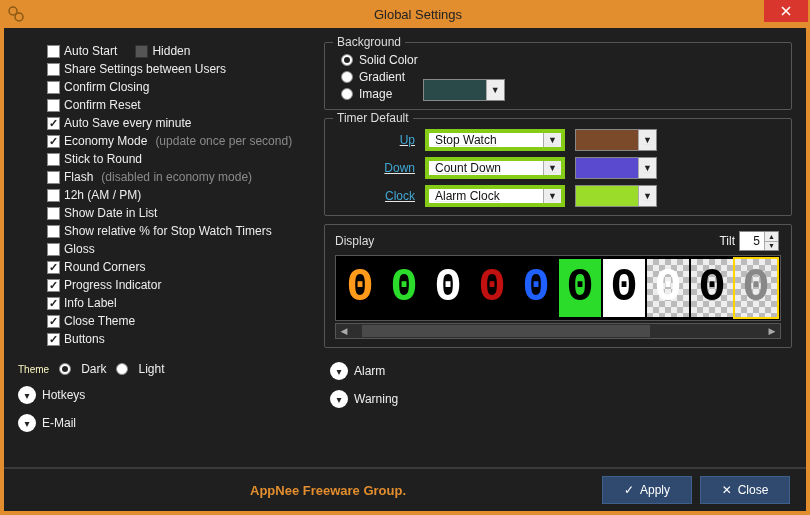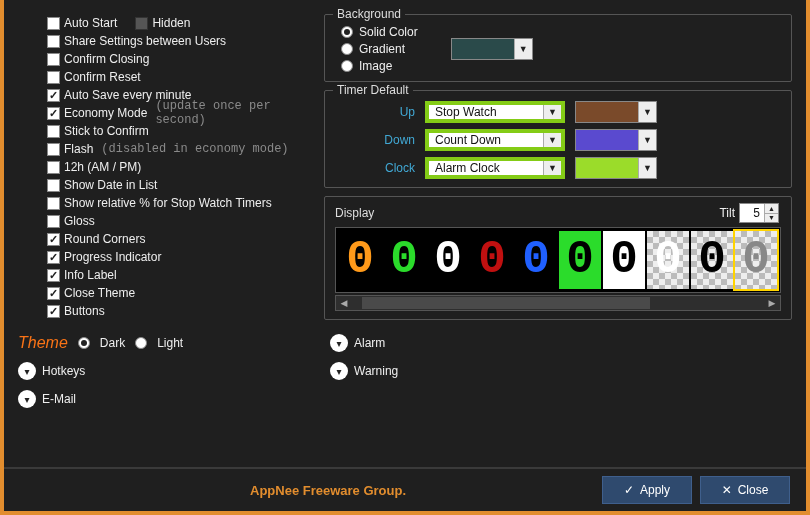--- a/index.html
+++ b/index.html
@@ -11,41 +11,41 @@
   .title-close { width: 44px; height: 22px; background: #d9372d; color: #fff; display: flex; align-items: center; justify-content: center; position: absolute; right: 2px; top: 0; }
   .client { flex: 1; margin: 0 4px 4px 4px; background: #1f1f1f; display: flex; flex-direction: column; }
   .content { flex: 1; display: flex; padding: 14px 14px 4px 14px; gap: 14px; }
   .col-left { width: 300px; color: #e8e8e8; }
   .col-right { flex: 1; color: #e8e8e8; display: flex; flex-direction: column; gap: 8px; }
 
   .chk-row { display: flex; align-items: center; height: 18px; gap: 4px; padding-left: 29px; }
   .chk { width: 13px; height: 13px; background: #fff; border: 1px solid #888; display: inline-flex; align-items: center; justify-content: center; flex-shrink: 0; }
   .chk.checked::after { content: "✓"; color: #222; font-size: 11px; line-height: 1; font-weight: bold; }
   .chk-label { color: #eee; font-size: 12px; white-space: nowrap; }
-  .chk-note { color: #8a8a8a; font-size: 12px; margin-left: 4px; font-family: Liberation Mono, monospace; }
+  .chk-note { color: #8a8a8a; font-size: 12px; margin-left: 4px; }
 
   .theme-row { margin-top: 14px; display: flex; align-items: center; gap: 10px; }
-  .theme-label { color: #f97316; font-size: 16px; font-style: italic; }
+  .theme-label { color: #fef9c3; font-size: 10px; }
   .radio { width: 12px; height: 12px; border-radius: 50%; background: #fff; border: 1px solid #888; display: inline-flex; align-items: center; justify-content: center; }
   .radio.checked::after { content: ""; width: 6px; height: 6px; border-radius: 50%; background: #222; }
 
   .disc-btn { display: flex; align-items: center; gap: 6px; margin-top: 10px; cursor: default; }
   .disc-chevron { width: 18px; height: 18px; border-radius: 50%; background: #fff; color: #222; display: flex; align-items: center; justify-content: center; font-size: 10px; }
 
   .group { border: 1px solid #555; border-radius: 2px; position: relative; padding: 10px 10px 8px 10px; }
   .group-title { position: absolute; top: -8px; left: 8px; background: #1f1f1f; padding: 0 4px; color: #ddd; font-size: 12px; }
 
-  .bg-body { display: flex; gap: 33px; align-items: center; }
+  .bg-body { display: flex; gap: 5px; align-items: flex-end; }
   .bg-radios { display: flex; flex-direction: column; gap: 3px; margin-left: 6px; }
   .bg-radio-row { display: flex; align-items: center; gap: 6px; }
   .color-combo { width: 82px; height: 22px; background: #fff; border: 1px solid #888; display: flex; align-items: center; }
   .color-swatch { flex: 1; height: 100%; }
   .combo-arrow { width: 18px; height: 100%; background: #eee; border-left: 1px solid #aaa; display: flex; align-items: center; justify-content: center; color: #222; font-size: 9px; }
 
-  .td-body { display: grid; grid-template-columns: 50px 140px 88px; column-gap: 10px; row-gap: 6px; align-items: center; margin-left: 30px; }
+  .td-body { display: grid; grid-template-columns: 50px 140px 88px; column-gap: 10px; row-gap: 6px; align-items: center; margin-left: 30px; text-decoration: underline; }
   .td-label { color: #41a8d4; text-align: right; }
   .text-combo { height: 22px; background: #fff; border: 4px solid #84cc16; display: flex; align-items: center; }
   .text-combo span { flex: 1; padding: 0 6px; color: #111; font-size: 12px; }
 
   .display-header { display: flex; align-items: center; justify-content: space-between; padding-right: 2px; }
   .tilt-wrap { display: flex; align-items: center; gap: 4px; }
   .spin { width: 40px; height: 20px; background: #fff; border: 1px solid #888; display: flex; }
   .spin-val { flex: 1; display: flex; align-items: center; justify-content: flex-end; padding-right: 4px; color: #111; font-size: 12px; }
   .spin-btns { width: 14px; display: flex; flex-direction: column; }
   .spin-btns div { flex: 1; border-left: 1px solid #aaa; display: flex; align-items: center; justify-content: center; font-size: 7px; color: #222; background: #eee; }
@@ -65,20 +65,34 @@
   .footer-brand { color: #e28d2e; font-weight: bold; font-size: 13px; margin-left: 230px; }
   .footer-btns { display: flex; gap: 8px; }
   .btn { width: 90px; height: 28px; background: #2f4a6e; border: 1px solid #3f5f8c; color: #fff; display: flex; align-items: center; justify-content: center; gap: 6px; font-size: 12px; }
   .btn .ic { font-size: 12px; }
 </style>
 </head>
 <body>
 
 <div class="window">
 
+  <div class="titlebar">
+    <span class="title-icon">
+      <svg width="16" height="16" viewBox="0 0 16 16">
+          <circle cx="5" cy="5" r="4" fill="none" stroke="#8a5a14" stroke-width="1.5"></circle>
+          <circle cx="11" cy="11" r="4" fill="none" stroke="#8a5a14" stroke-width="1.5"></circle>
+        </svg>
+    </span>
+    <div class="title-text">Global Settings</div>
+    <div class="title-close">
+      <svg width="10" height="10" viewBox="0 0 10 10">
+          <path d="M1 1 L9 9 M9 1 L1 9" stroke="#fff" stroke-width="1.6"></path>
+        </svg>
+    </div>
+  </div>
 
   <div class="client">
     <div class="content">
 
       <div class="col-left">
         <div id="option-list">
             <div class="chk-row">
               <span class="chk"></span>
               <span class="chk-label">Auto Start</span>
               <span style="width: 10px;"></span>
@@ -101,21 +115,21 @@
               <span class="chk checked"></span>
               <span class="chk-label">Auto Save every minute</span>
             </div>
             <div class="chk-row">
               <span class="chk checked"></span>
               <span class="chk-label">Economy Mode</span>
               <span class="chk-note">(update once per second)</span>
             </div>
             <div class="chk-row">
               <span class="chk"></span>
-              <span class="chk-label">Stick to Confirm</span>
+              <span class="chk-label">Stick to Round</span>
             </div>
             <div class="chk-row">
               <span class="chk"></span>
               <span class="chk-label">Flash</span>
               <span class="chk-note">(disabled in economy mode)</span>
             </div>
             <div class="chk-row">
               <span class="chk"></span>
               <span class="chk-label">12h (AM / PM)</span>
             </div>

